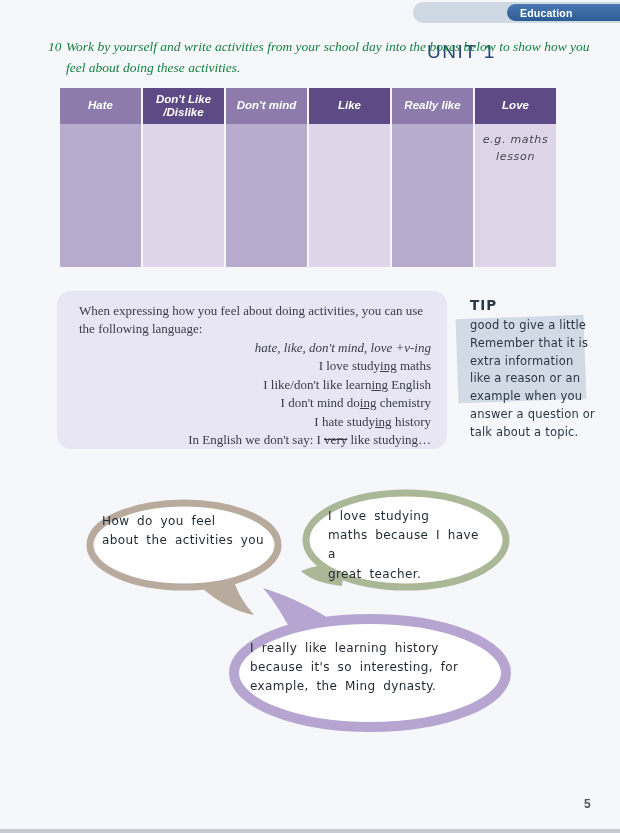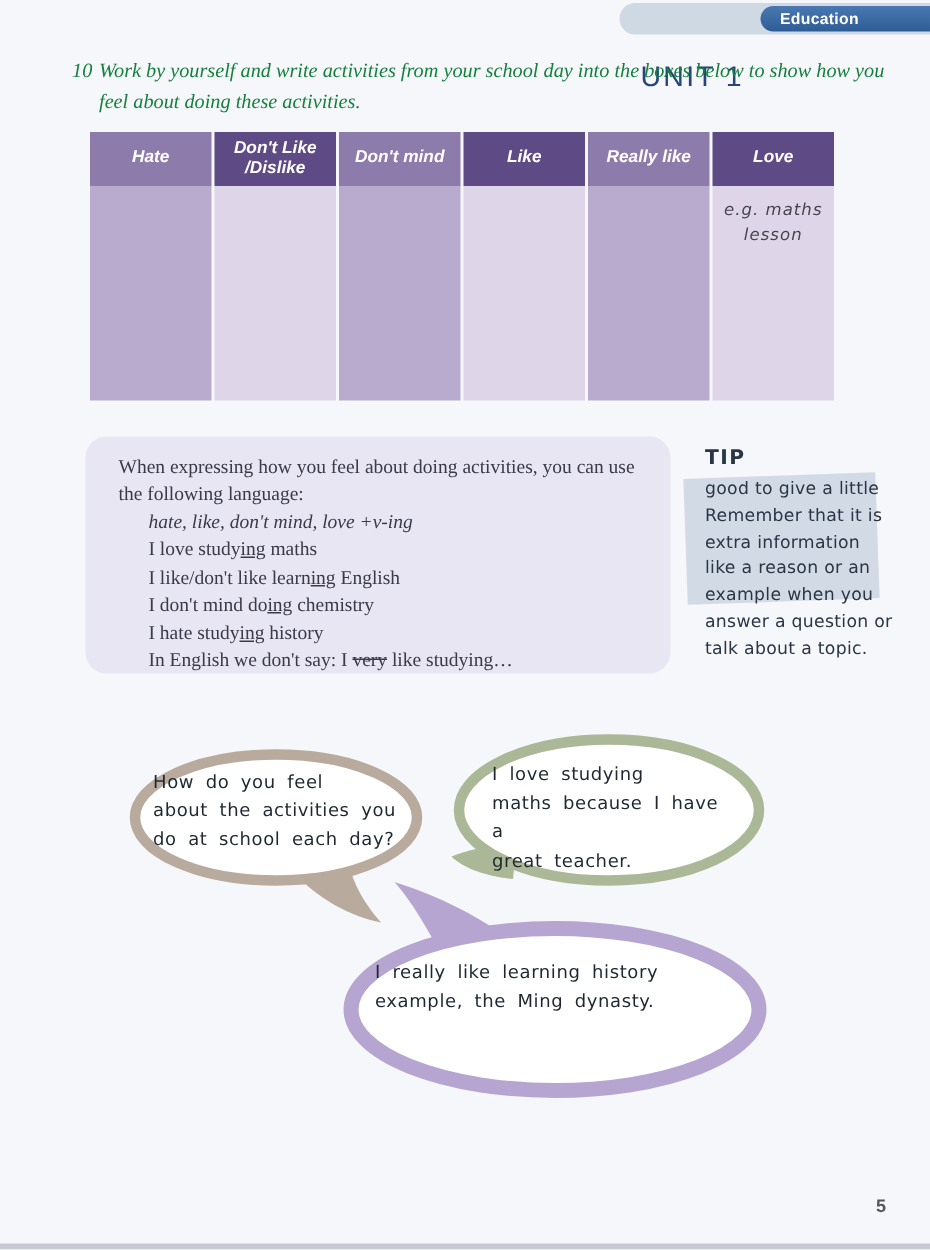--- a/index.html
+++ b/index.html
@@ -55,21 +55,21 @@
   .hd-dark{background:#5e4b85;}
   .bd-med{background:#b9abce;}
   .bd-light{background:#ded6e8;}
   
   .langbox{
     position:absolute;left:57px;top:291px;width:390px;height:158px;
     background:#e8e6f2;border-radius:14px;box-sizing:border-box;
     padding:11px 16px 0 22px;
     font-size:13px;color:#3a3a4a;line-height:1.42;
   }
-  .langbox .indent{margin-left:20px;}
+  .langbox .indent{margin-left:20px;text-align:right;}
   .langbox .pattern{font-style:italic;}
   .langbox .wesay{margin-left:108px;}
   .ul{text-decoration:underline;}
   .strike{text-decoration:line-through;}
   
   .tip{position:absolute;left:470px;top:297px;width:130px;}
   .tip-highlight{
     position:absolute;left:-13px;top:20px;width:128px;height:84px;
     background:#cbd6e1;opacity:.85;transform:rotate(-2deg);
   }
@@ -176,27 +176,27 @@
     <path d="M 342 586 C 322 584 308 578 301 571 C 315 565 331 563 344 565 Z" fill="#aab897"></path>
     <ellipse cx="406" cy="540" rx="100" ry="47" fill="#ffffff" stroke-width="7" stroke="#aab897"></ellipse>
 
     <path d="M 298 644 C 284 616 272 598 263 588 C 292 597 322 612 340 627 Z" fill="#b5a5d0"></path>
     <ellipse cx="370" cy="673" rx="136" ry="54" fill="#ffffff" stroke-width="10" stroke="#b5a5d0"></ellipse>
   </svg>
 
   <div class="bubble-text" style="left:102px;top:512px;width:168px;">
       <div class="line">How do you feel</div>
       <div class="line">about the activities you</div>
-      <div class="line">do at school each day?</div>
     </div>
   <div class="bubble-text" style="left:328px;top:507px;width:160px;">
       <div class="line">I love studying</div>
       <div class="line">maths because I have a</div>
       <div class="line">great teacher.</div>
     </div>
   <div class="bubble-text" style="left:250px;top:639px;width:248px;">
       <div class="line">I really like learning history</div>
+      <div class="line">because it's so interesting, for</div>
       <div class="line">example, the Ming dynasty.</div>
     </div>
 
   <div class="pagenum">5</div>
   <div class="bottom-edge"></div>
 </div>
 
 </body></html>

